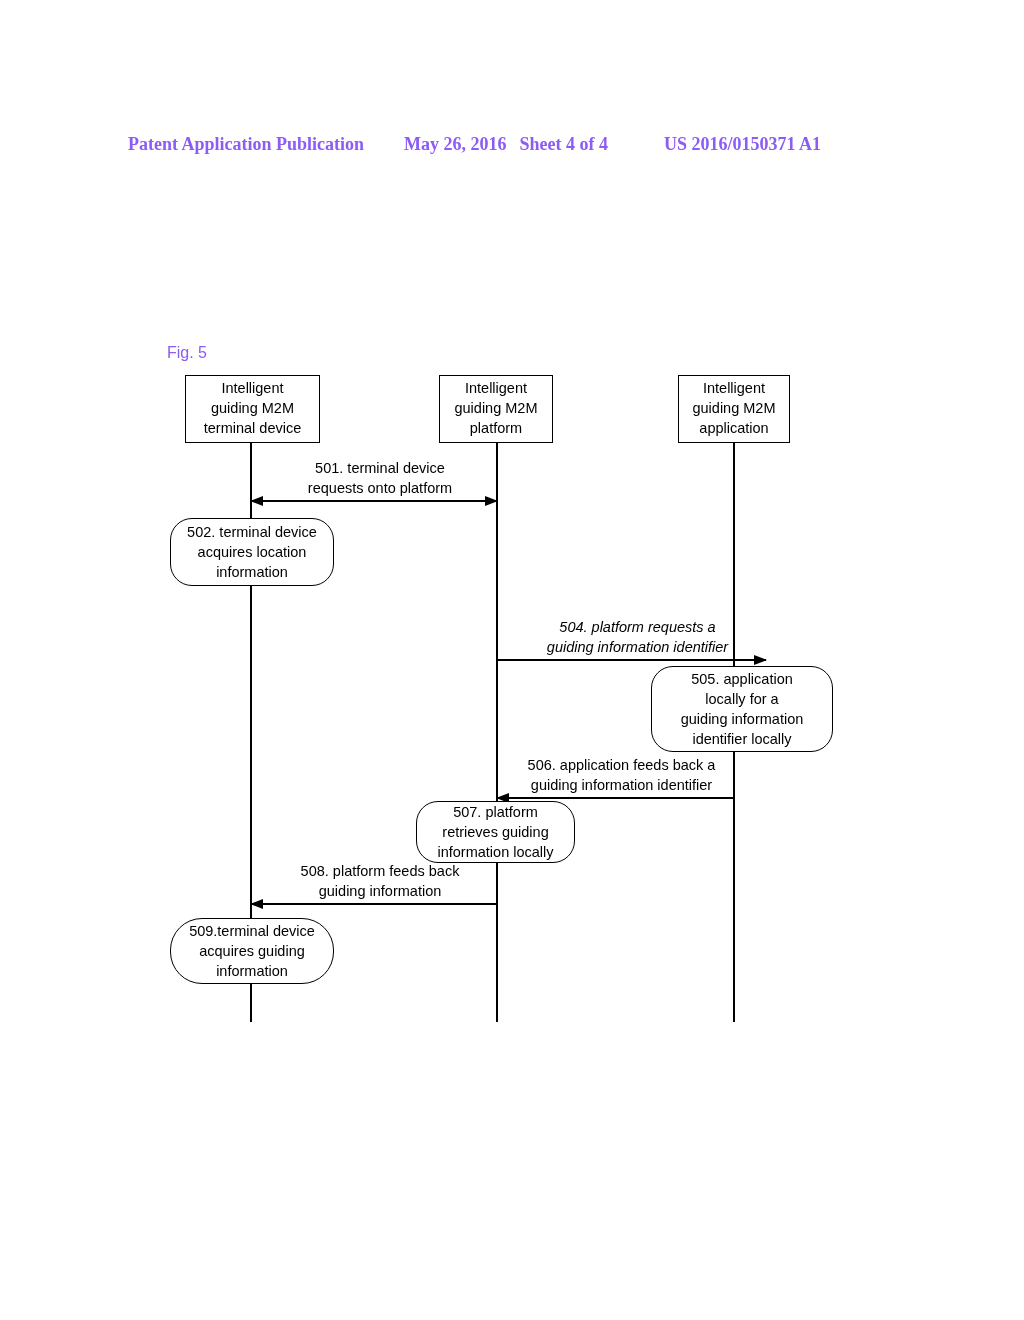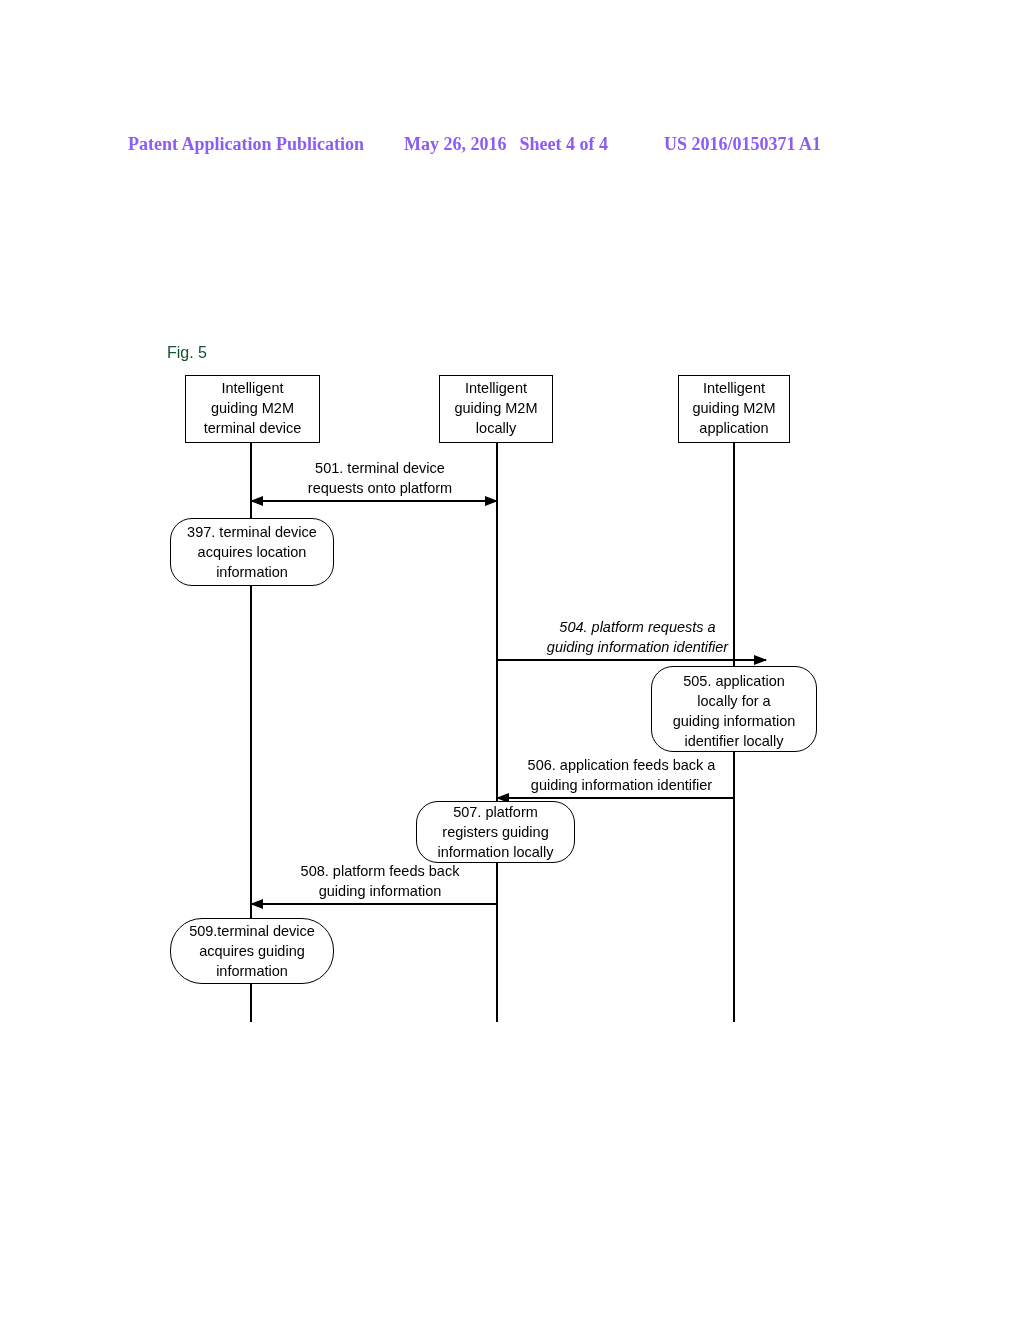--- a/index.html
+++ b/index.html
@@ -37,21 +37,21 @@
   #pub-header .h-date  { margin-left: 40px; }
   #pub-header .h-sheet { margin-left: 13px; }
   #pub-header .h-num   { margin-left: 56px; }
 
   
   #fig-label {
     position: absolute;
     left: 167px;
     top: 344px;
     font-size: 16px;
-    color: #14532d;
+    color: #8b5cf6;
     white-space: nowrap;
   }
 
   
   .actor-box {
     position: absolute;
     box-sizing: border-box;
     border: 1.6px solid #000000;
     background: #ffffff;
     display: flex;
@@ -154,74 +154,74 @@
 
   <div class="actor-box" style="left:185px; top:375px; width:135px; height:68px;">
     <span class="ln">Intelligent</span>
     <span class="ln">guiding M2M</span>
     <span class="ln">terminal device</span>
   </div>
 
   <div class="actor-box" style="left:439px; top:375px; width:114px; height:68px;">
     <span class="ln">Intelligent</span>
     <span class="ln">guiding M2M</span>
-    <span class="ln">locally</span>
+    <span class="ln">platform</span>
   </div>
 
   <div class="actor-box" style="left:678px; top:375px; width:112px; height:68px;">
     <span class="ln">Intelligent</span>
     <span class="ln">guiding M2M</span>
     <span class="ln">application</span>
   </div>
 
   <div class="msg" style="left:251px; top:458px; width:246px; height:44px;">
     <div class="msg-label">
       <span class="ln">501. terminal device</span>
       <span class="ln">requests onto platform</span>
     </div>
     <div class="msg-line"></div>
     <div class="head left"></div>
     <div class="head right"></div>
   </div>
 
   <div class="note" style="left:170px; top:518px; width:164px; height:68px;">
-    <span class="ln">397. terminal device</span>
+    <span class="ln">502. terminal device</span>
     <span class="ln">acquires location</span>
     <span class="ln">information</span>
   </div>
 
 
   <div class="msg" style="left:497px; top:617px; width:269px; height:44px;font-style:italic;">
     <div class="msg-label">
       <span class="ln">504. platform requests a</span>
       <span class="ln">guiding information identifier</span>
     </div>
     <div class="msg-line"></div>
     <div class="head right"></div>
   </div>
 
-  <div class="note" style="left:651px; top:666px; width:166px; height:86px;justify-content:flex-end;">
+  <div class="note" style="left:651px; top:666px; width:182px; height:86px;">
     <span class="ln">505. application</span>
     <span class="ln">locally for a</span>
     <span class="ln">guiding information</span>
     <span class="ln">identifier locally</span>
   </div>
 
   <div class="msg" style="left:497px; top:755px; width:237px; height:44px;">
     <div class="msg-label">
       <span class="ln">506. application feeds back a</span>
       <span class="ln">guiding information identifier</span>
     </div>
     <div class="msg-line"></div>
     <div class="head left"></div>
   </div>
 
   <div class="note" style="left:416px; top:801px; width:159px; height:62px;">
     <span class="ln">507. platform</span>
-    <span class="ln">registers guiding</span>
+    <span class="ln">retrieves guiding</span>
     <span class="ln">information locally</span>
   </div>
 
   <div class="msg" style="left:251px; top:861px; width:246px; height:44px;">
     <div class="msg-label">
       <span class="ln">508. platform feeds back</span>
       <span class="ln">guiding information</span>
     </div>
     <div class="msg-line"></div>
     <div class="head left"></div>

